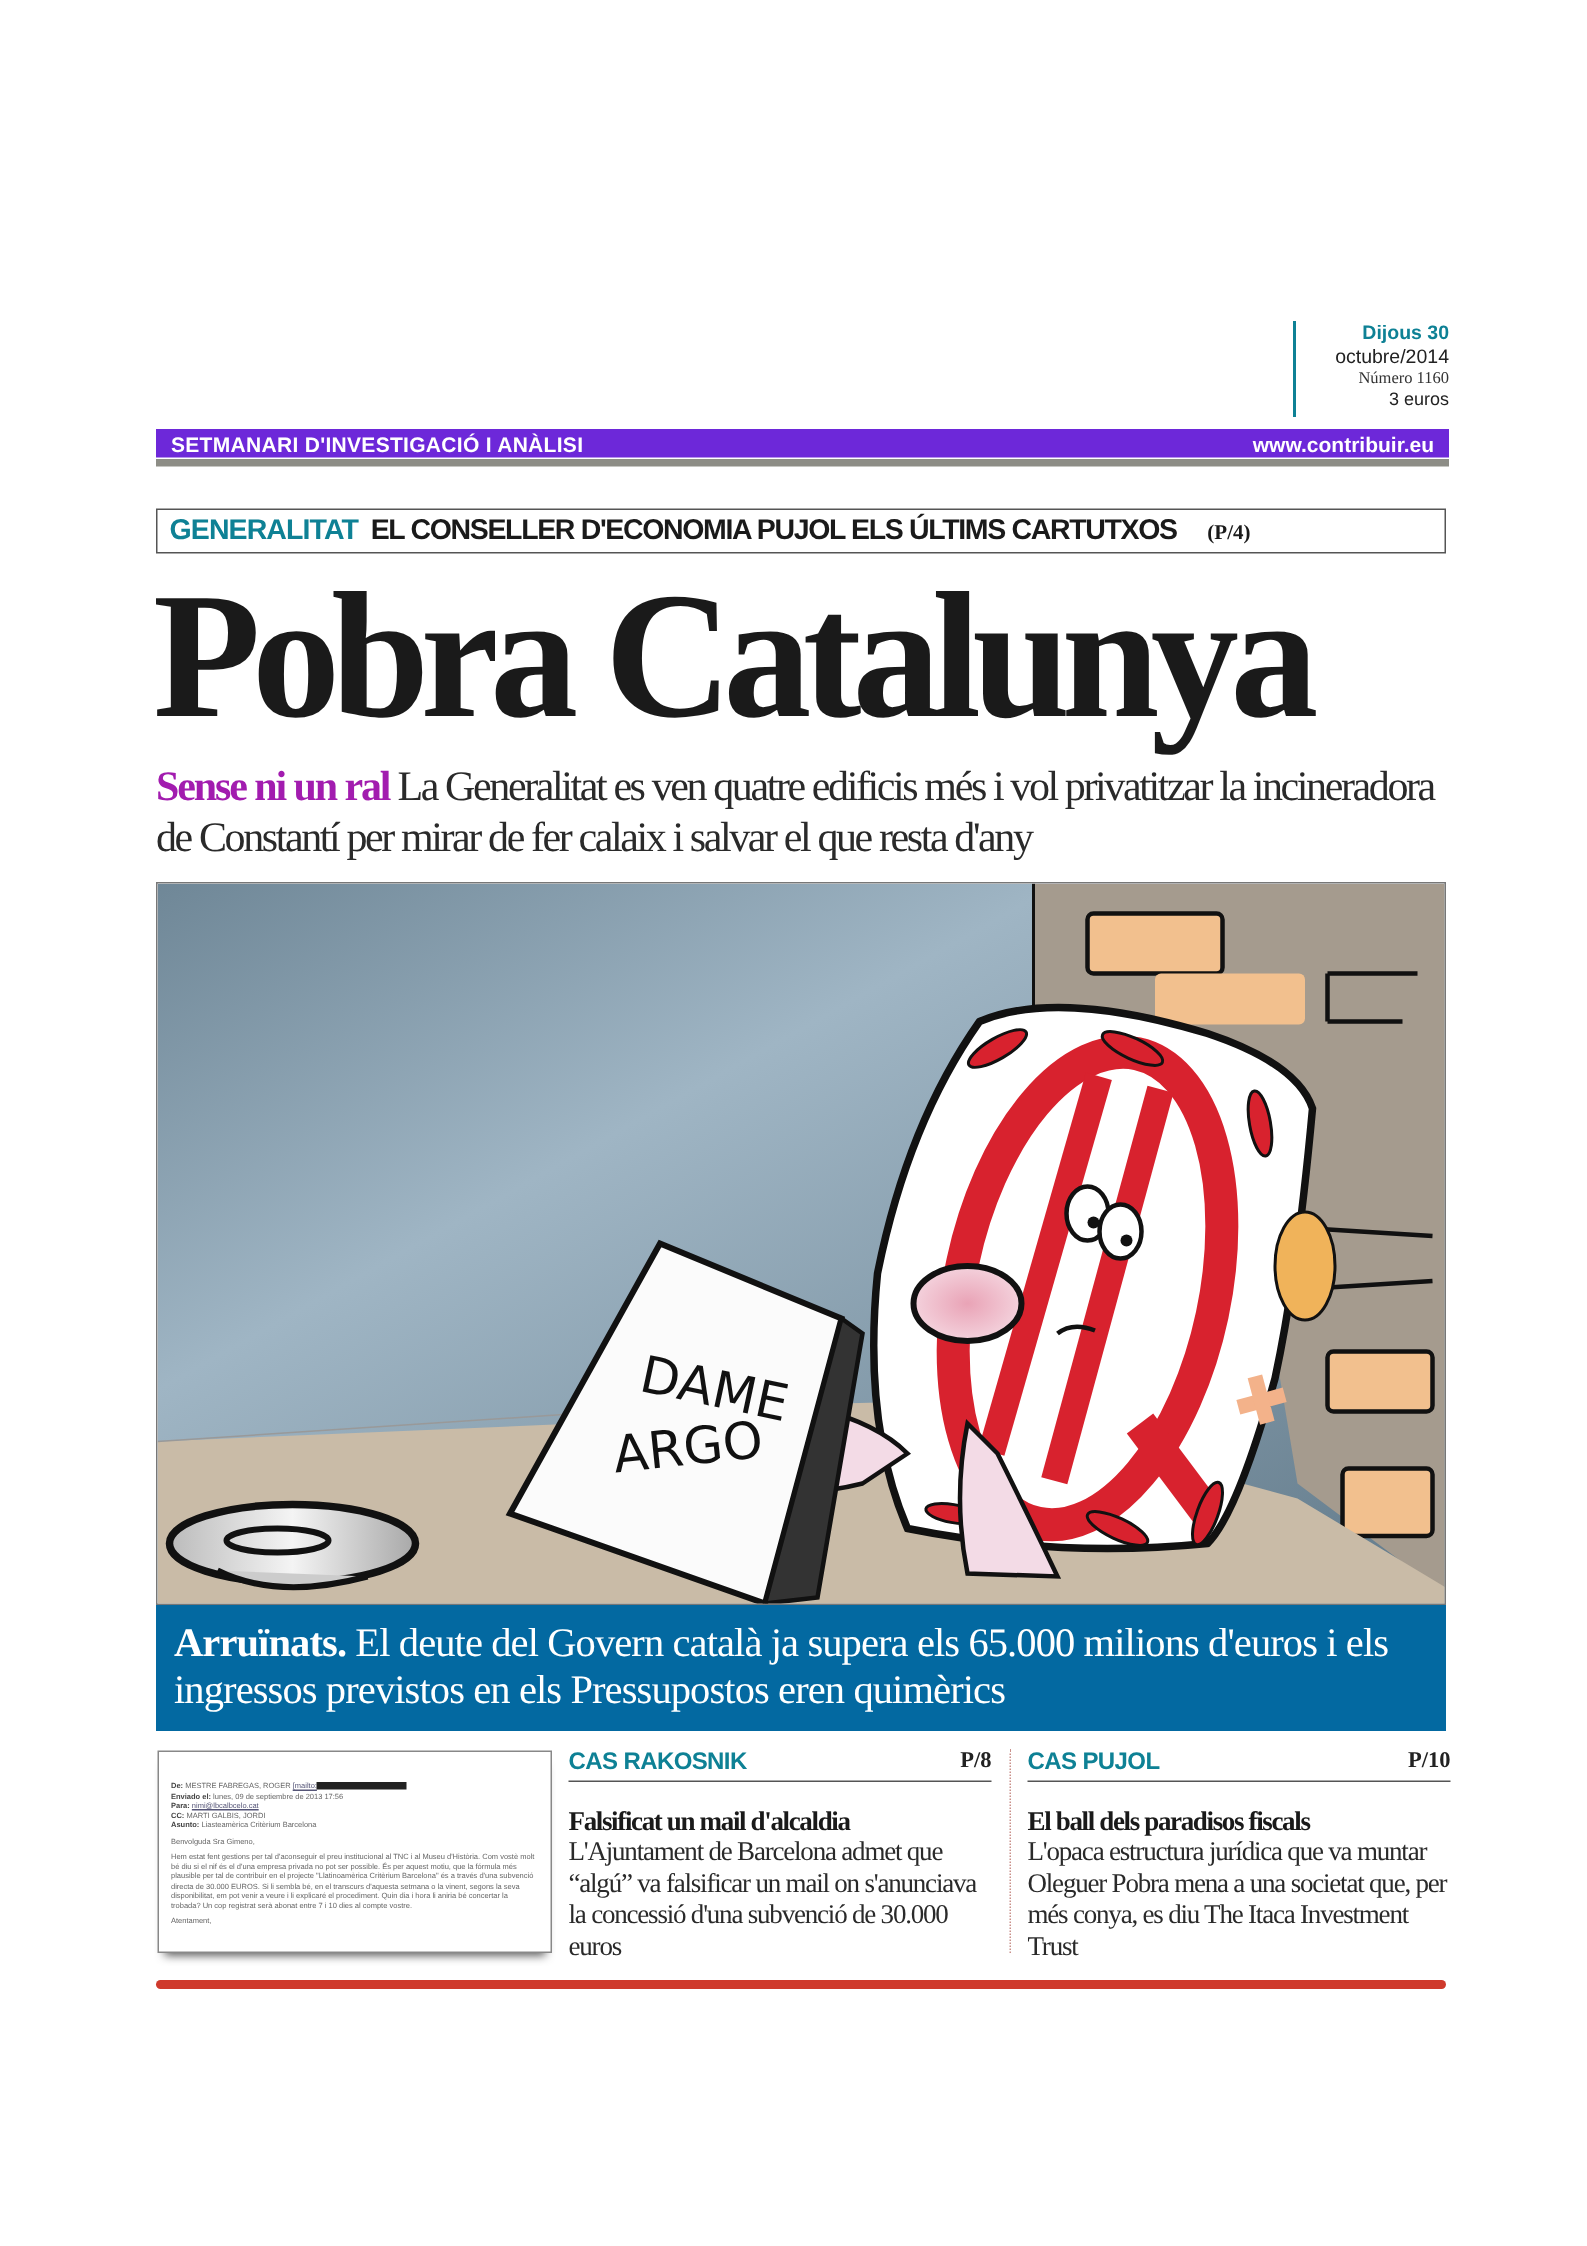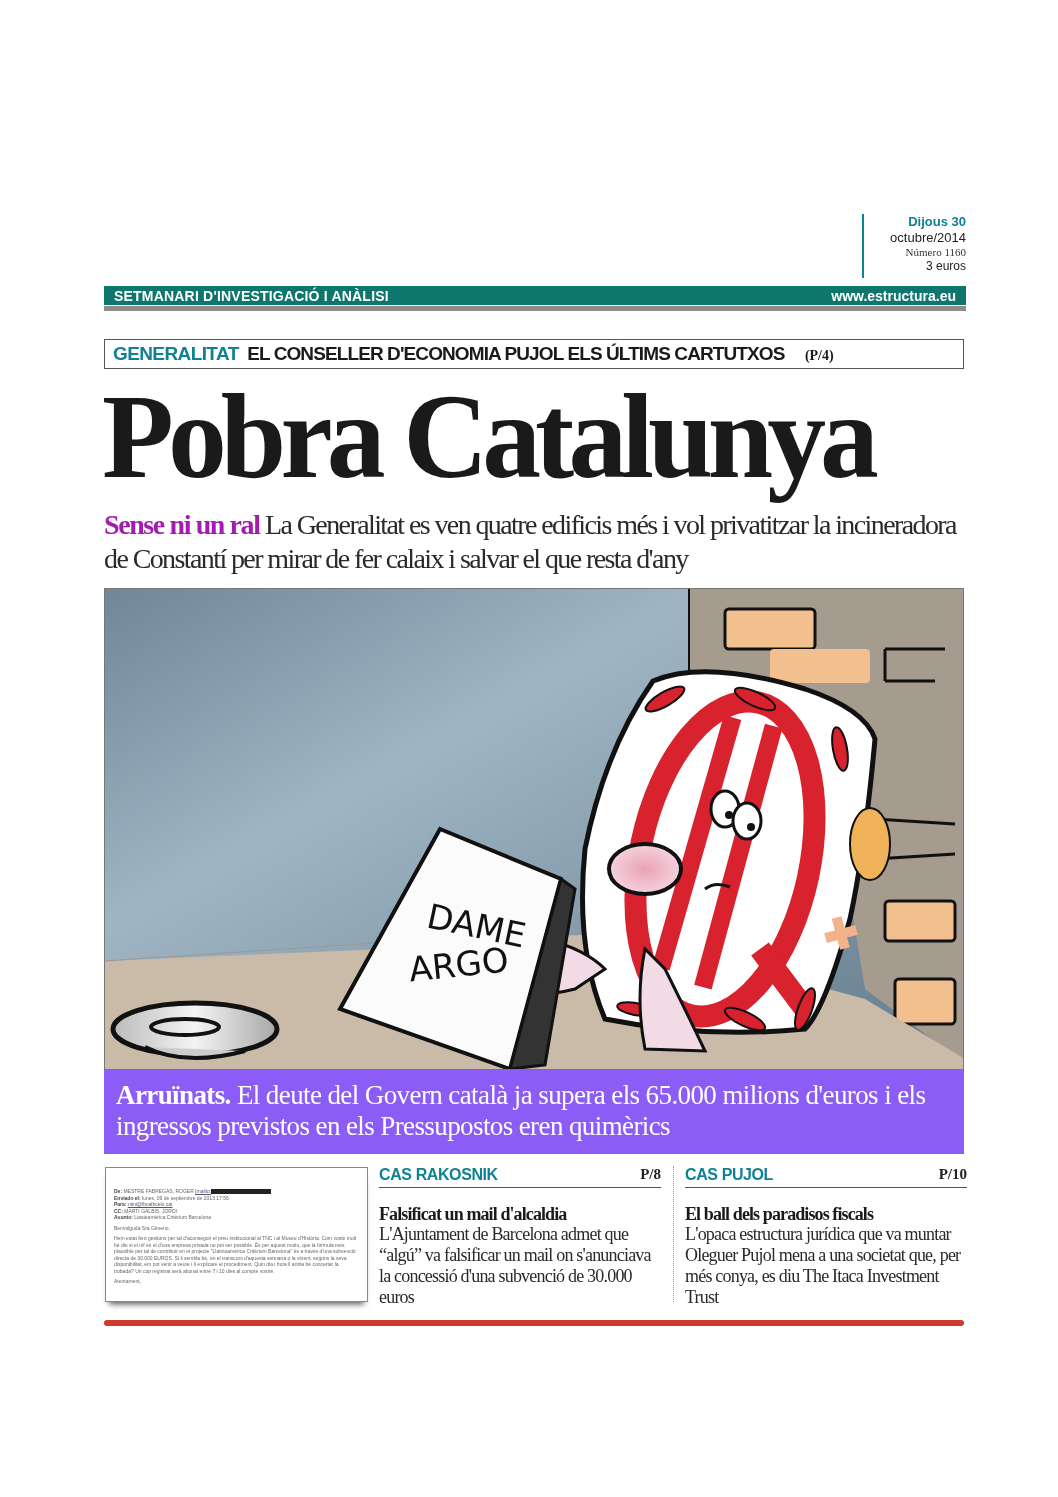--- a/index.html
+++ b/index.html
@@ -11,21 +11,21 @@
   .logo { position: absolute; left: 0; top: 0; height: 130px; width: 620px; }
   .logo-el { position: absolute; left: 0; top: 54px; font-family: "Liberation Sans", sans-serif; font-weight: bold;
              font-size: 76px; letter-spacing: -6px; color: #0e8195; transform: scaleX(0.62); transform-origin: left top; line-height: 1; }
   .logo-main { position: absolute; left: 34px; top: -14px; font-family: "DejaVu Sans", sans-serif; font-weight: bold;
                font-size: 138px; letter-spacing: -4px; color: #0e8195; transform: scaleX(0.72) scaleY(0.96); transform-origin: left top; line-height: 1; }
   .date-box { position: absolute; right: 0; top: 54px; text-align: right; border-left: 2px solid #0e8195; padding-left: 14px; height: 64px; width: 104px; }
   .date-day { font-weight: bold; font-size: 13px; color: #0e8195; line-height: 16px; }
   .date-month { font-size: 13px; color: #222; line-height: 15px; }
   .date-num { font-family: "Liberation Serif", serif; font-size: 11px; color: #333; line-height: 14px; }
   .date-price { font-size: 12px; color: #222; line-height: 14px; }
-  .tag-bar { position: absolute; left: 0; top: 126px; width: 862px; height: 19px; background: #0f766e; }
+  .tag-bar { position: absolute; left: 0; top: 126px; width: 862px; height: 19px; background: #6d28d9; }
   .tag-left { position: absolute; left: 10px; top: 2px; font-weight: bold; font-size: 14px; color: #fff; letter-spacing: 0.2px; }
   .tag-right { position: absolute; right: 10px; top: 2px; font-weight: bold; font-size: 14px; color: #fff; }
   .grey-rule { position: absolute; left: 0; top: 146px; width: 862px; height: 5px; background: #8d8d86; }
 
   
   .kicker { position: absolute; left: 104px; top: 339px; width: 860px; height: 30px; border: 1px solid #555; padding: 3px 8px; white-space: nowrap; }
   .kicker-section { font-weight: bold; font-size: 19px; color: #0e8195; letter-spacing: -0.6px; }
   .kicker-text { font-weight: bold; font-size: 19px; color: #1a1a1a; letter-spacing: -0.9px; margin-left: 4px; }
   .kicker-page { font-family: "Liberation Serif", serif; font-weight: bold; font-size: 14px; color: #1a1a1a; margin-left: 16px; }
 
@@ -36,21 +36,21 @@
   
   .deck { position: absolute; left: 104px; top: 508px; width: 866px; font-family: "Liberation Serif", serif; font-size: 28px;
           line-height: 34px; color: #2a2a2a; letter-spacing: -1.6px; }
   .deck-lead { color: #a21caf; font-weight: bold; letter-spacing: -1.4px; }
 
   
   .illustration { position: absolute; left: 104px; top: 588px; width: 860px; height: 482px; overflow: hidden; border: 1px solid #777; }
   .illustration svg { display: block; }
 
   
-  .caption { position: absolute; left: 104px; top: 1070px; width: 860px; height: 84px; background: #8b5cf6; padding: 10px 12px;
+  .caption { position: absolute; left: 104px; top: 1070px; width: 860px; height: 84px; background: #0369a1; padding: 10px 12px;
              font-family: "Liberation Serif", serif; font-size: 27px; line-height: 31px; color: #fff; letter-spacing: -0.6px; }
   .caption-lead { font-weight: bold; }
 
   
   .email-thumb { position: absolute; left: 105px; top: 1167px; width: 263px; height: 135px; border: 1px solid #888; background: #fff;
                  box-shadow: 0 6px 6px -4px #555; padding: 20px 8px 6px 8px; font-size: 5px; line-height: 6.5px; color: #666; overflow: hidden; }
   .email-thumb .hdr b { color: #444; }
   .email-thumb .redact { display: inline-block; width: 60px; height: 5px; background: #222; vertical-align: middle; }
   .email-thumb .lnk { color: #557; text-decoration: underline; }
   .email-thumb p { margin-top: 4px; }
@@ -70,21 +70,21 @@
 
 <header class="masthead">
   <div class="date-box">
     <div class="date-day">Dijous 30</div>
     <div class="date-month">octubre/2014</div>
     <div class="date-num">Número 1160</div>
     <div class="date-price">3 euros</div>
   </div>
   <div class="tag-bar">
     <span class="tag-left">SETMANARI D'INVESTIGACIÓ I ANÀLISI</span>
-    <span class="tag-right">www.estructura.eu</span>
+    <span class="tag-right">www.contribuir.eu</span>
   </div>
   <div class="grey-rule"></div>
 </header>
 
 <div class="kicker">
   <span class="kicker-section">GENERALITAT</span>
   <span class="kicker-text">EL CONSELLER D'ECONOMIA PUJOL ELS ÚLTIMS CARTUTXOS</span>
   <span class="kicker-page">(P/4)</span>
 </div>
 
@@ -202,16 +202,16 @@
 </article>
 
 <div class="divider-dotted"></div>
 
 <article class="teaser" style="left:685px;">
   <div class="teaser-head">
     <span class="teaser-section">CAS PUJOL</span>
     <span class="teaser-page">P/10</span>
   </div>
   <div class="teaser-title">El ball dels paradisos fiscals</div>
-  <div class="teaser-body">L'opaca estructura jurídica que va muntar Oleguer Pujol mena a una societat que, per més conya, es diu The Itaca Investment Trust</div>
+  <div class="teaser-body">L'opaca estructura jurídica que va muntar Oleguer Pobra mena a una societat que, per més conya, es diu The Itaca Investment Trust</div>
 </article>
 
 <div class="footer-rule"></div>
 
 </body></html>

